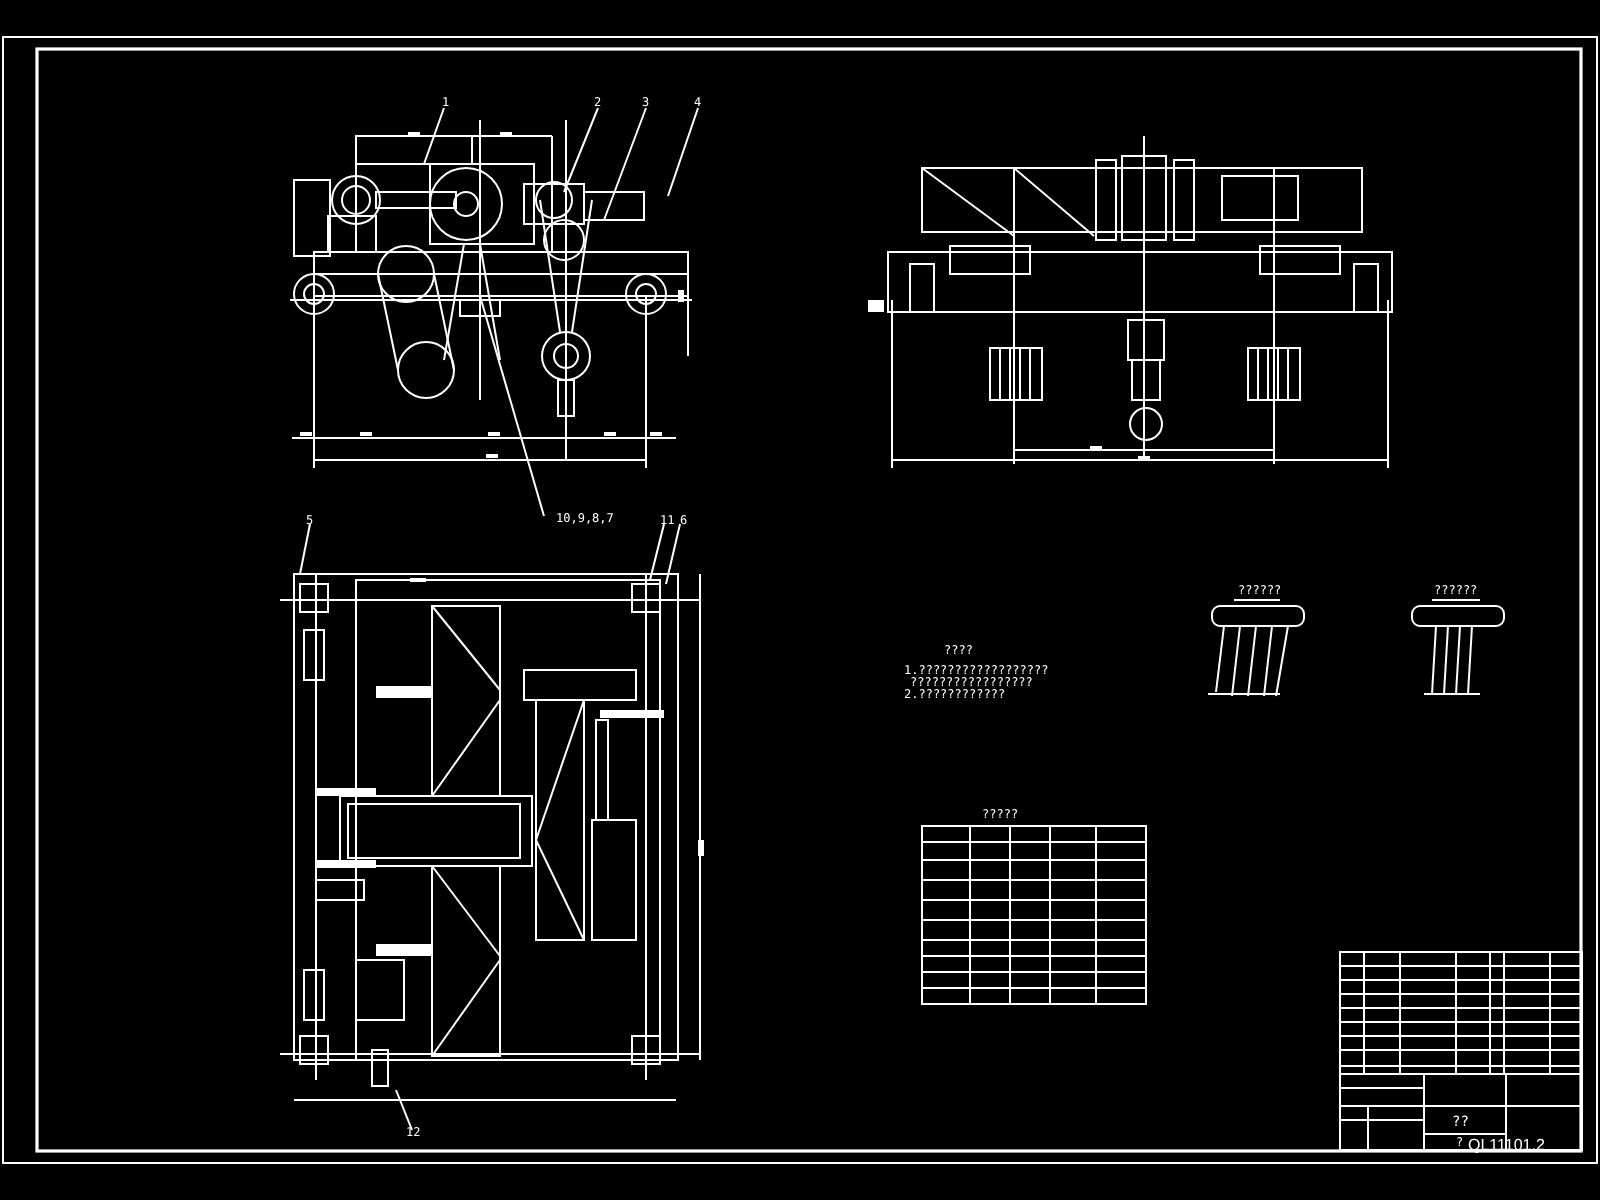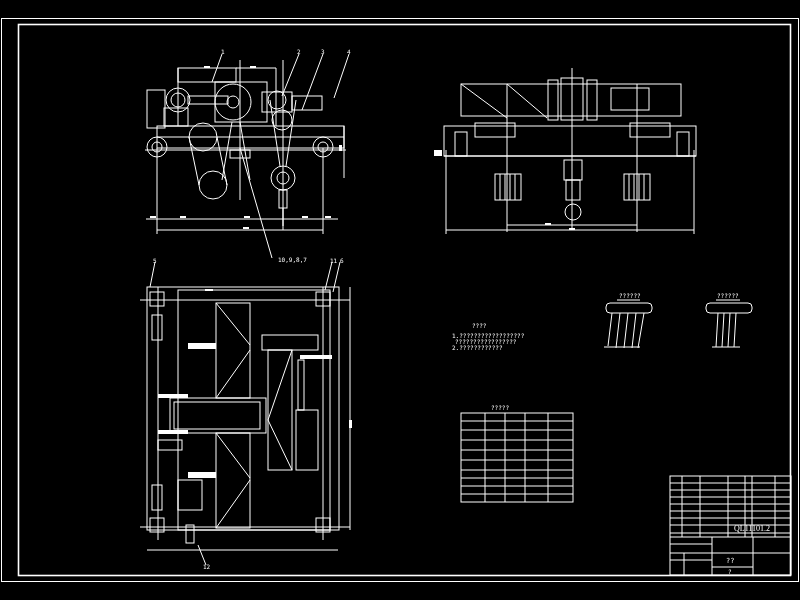--- a/index.html
+++ b/index.html
@@ -2,21 +2,21 @@
 <html><head>
 <meta charset="utf-8">
 <style>
   html,body{margin:0;padding:0;background:#000;}
   body{width:800px;height:600px;overflow:hidden;position:relative;font-family:"DejaVu Sans Mono",monospace;}
   svg{position:absolute;left:0;top:0;}
   .ln{stroke:#fff;stroke-width:1;fill:none;}
   .thk{stroke:#fff;stroke-width:1.6;fill:none;}
   .fillw{fill:#fff;stroke:none;}
   .lbl{position:absolute;color:#fff;font-size:6px;line-height:6px;white-space:nowrap;font-family:"DejaVu Sans Mono",monospace;}
-  .drawing-number{position:absolute;color:#fff;font-size:8px;left:734px;top:524px;font-family:Liberation Serif, serif;}
+  .drawing-number{position:absolute;color:#fff;font-size:8px;left:734px;top:568px;font-family:Liberation Sans, sans-serif;}
 </style>
 </head>
 <body>
 
 <svg width="800" height="600" viewBox="0 0 800 600">
 
   <rect x="1.5" y="18.5" width="797" height="563" class="ln"></rect>
   <rect x="18.5" y="24.5" width="772" height="551" class="thk"></rect>
 
   <g>

